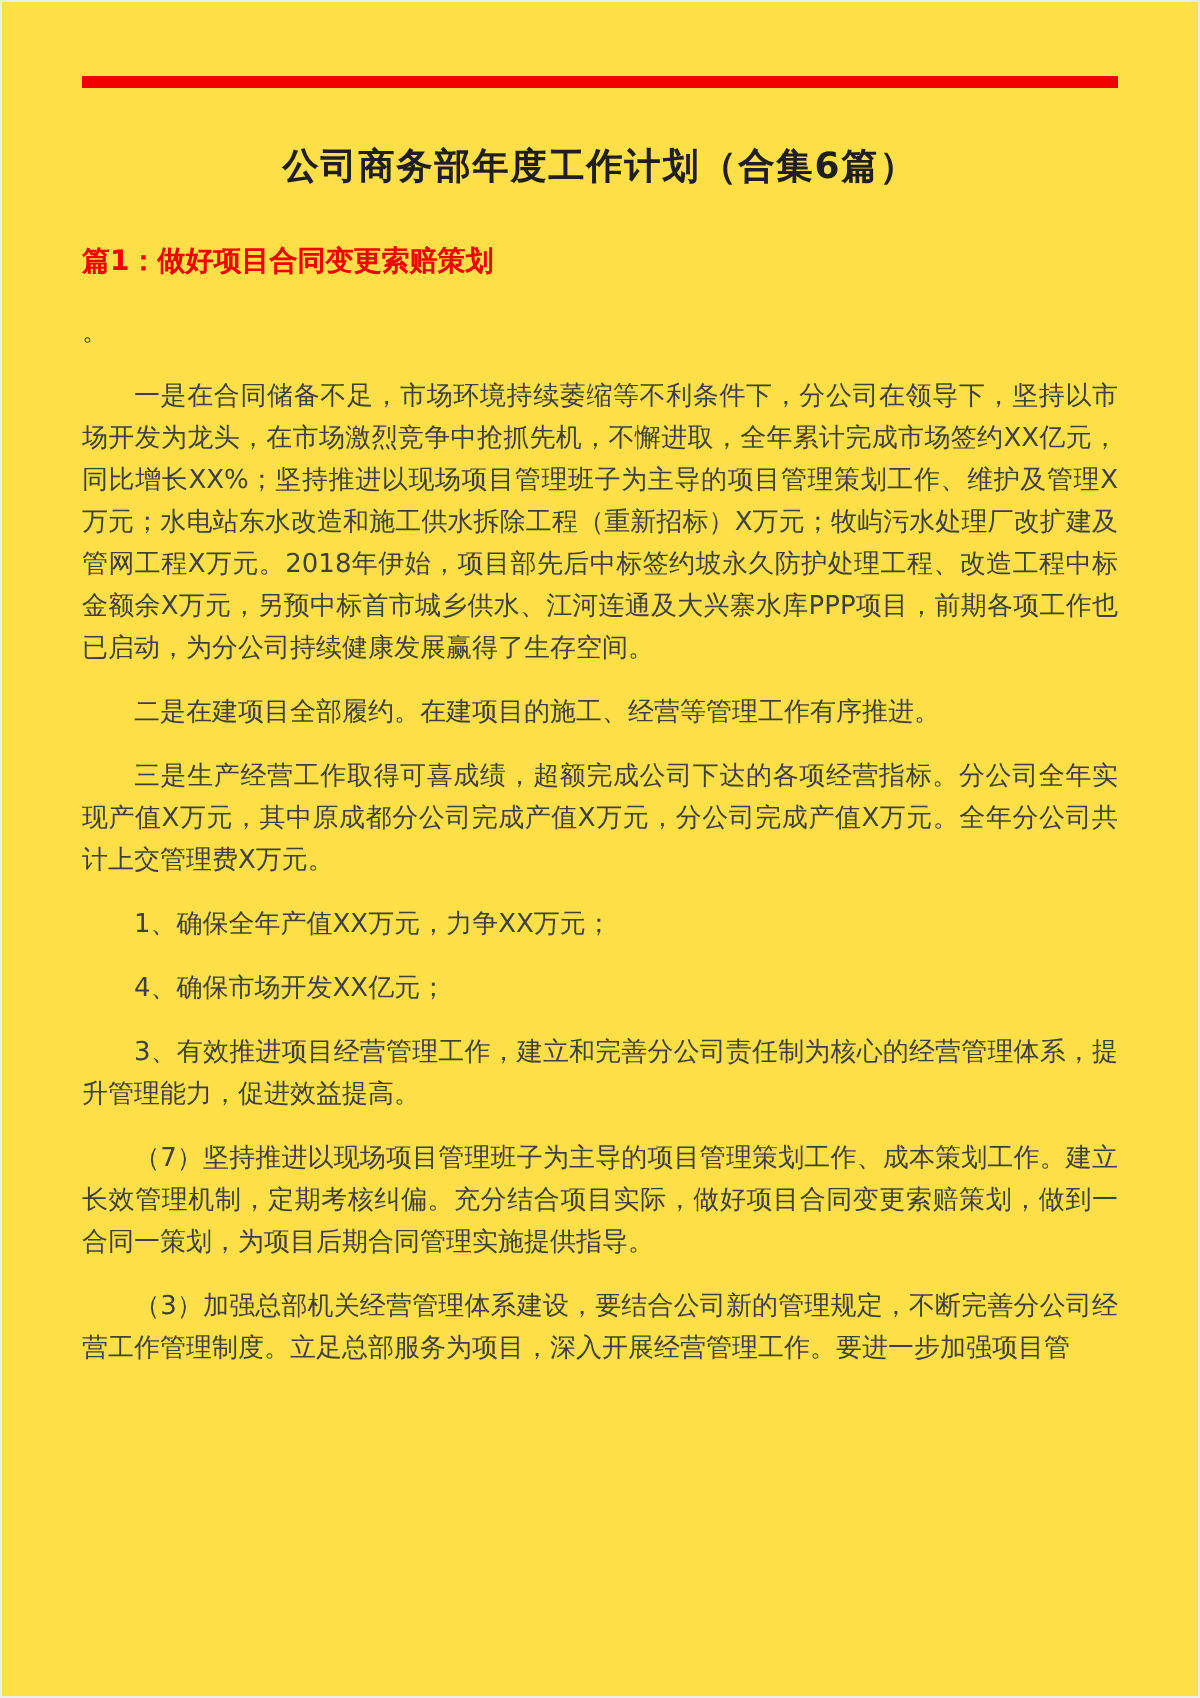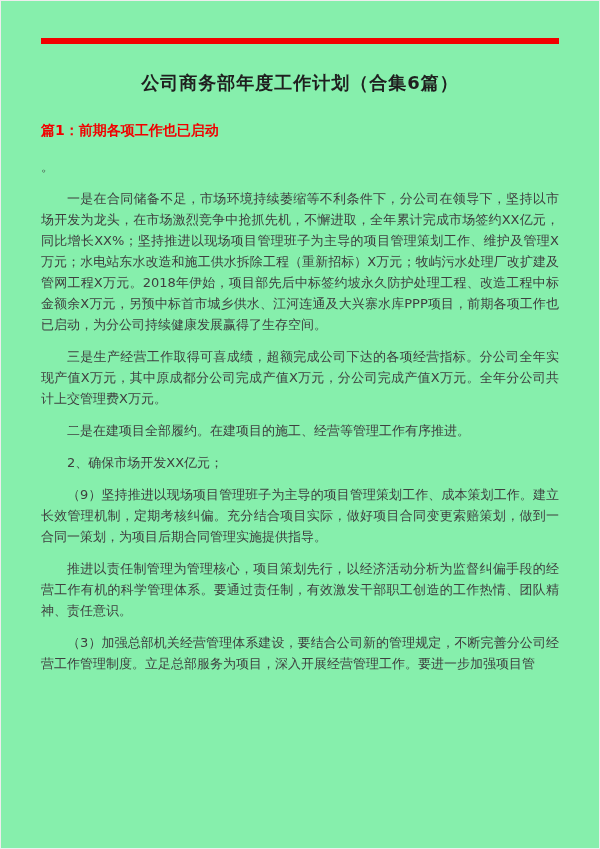--- a/index.html
+++ b/index.html
@@ -4,21 +4,21 @@
 <style>
   * { margin: 0; padding: 0; box-sizing: border-box; }
   html, body { width: 600px; height: 849px; }
   body {
     background: #ffffff;
     font-family: "DejaVu Sans", "Liberation Sans", sans-serif;
   }
   .page {
     width: 600px;
     height: 849px;
-    background: #86efac;
+    background: #fde047;
     border: 1px solid #ededed;
     padding: 37px 40px 0 40px;
     overflow: hidden;
   }
   .red-bar {
     height: 6px;
     width: 100%;
     background: #f20000;
     margin-bottom: 27px;
   }
@@ -46,24 +46,25 @@
     word-break: break-all;
   }
   .para.indent { text-indent: 2em; }
 </style>
 </head>
 <body>
 
 <div class="page">
   <div class="red-bar" style="background: rgb(242, 0, 0);"></div>
   <h1 class="doc-title">公司商务部年度工作计划（合集6篇）</h1>
-  <h2 class="section-heading" style="color: rgb(242, 0, 0);">篇1：前期各项工作也已启动</h2>
+  <h2 class="section-heading" style="color: rgb(242, 0, 0);">篇1：做好项目合同变更索赔策划</h2>
   <div class="doc-body">
       <p class="para">。</p>
       <p class="para indent">一是在合同储备不足，市场环境持续萎缩等不利条件下，分公司在领导下，坚持以市场开发为龙头，在市场激烈竞争中抢抓先机，不懈进取，全年累计完成市场签约XX亿元，同比增长XX%；坚持推进以现场项目管理班子为主导的项目管理策划工作、维护及管理X万元；水电站东水改造和施工供水拆除工程（重新招标）X万元；牧屿污水处理厂改扩建及管网工程X万元。2018年伊始，项目部先后中标签约坡永久防护处理工程、改造工程中标金额余X万元，另预中标首市城乡供水、江河连通及大兴寨水库PPP项目，前期各项工作也已启动，为分公司持续健康发展赢得了生存空间。</p>
+      <p class="para indent">二是在建项目全部履约。在建项目的施工、经营等管理工作有序推进。</p>
       <p class="para indent">三是生产经营工作取得可喜成绩，超额完成公司下达的各项经营指标。分公司全年实现产值X万元，其中原成都分公司完成产值X万元，分公司完成产值X万元。全年分公司共计上交管理费X万元。</p>
-      <p class="para indent">二是在建项目全部履约。在建项目的施工、经营等管理工作有序推进。</p>
-      <p class="para indent">2、确保市场开发XX亿元；</p>
-      <p class="para indent">（9）坚持推进以现场项目管理班子为主导的项目管理策划工作、成本策划工作。建立长效管理机制，定期考核纠偏。充分结合项目实际，做好项目合同变更索赔策划，做到一合同一策划，为项目后期合同管理实施提供指导。</p>
-      <p class="para indent">推进以责任制管理为管理核心，项目策划先行，以经济活动分析为监督纠偏手段的经营工作有机的科学管理体系。要通过责任制，有效激发干部职工创造的工作热情、团队精神、责任意识。</p>
+      <p class="para indent">1、确保全年产值XX万元，力争XX万元；</p>
+      <p class="para indent">4、确保市场开发XX亿元；</p>
+      <p class="para indent">3、有效推进项目经营管理工作，建立和完善分公司责任制为核心的经营管理体系，提升管理能力，促进效益提高。</p>
+      <p class="para indent">（7）坚持推进以现场项目管理班子为主导的项目管理策划工作、成本策划工作。建立长效管理机制，定期考核纠偏。充分结合项目实际，做好项目合同变更索赔策划，做到一合同一策划，为项目后期合同管理实施提供指导。</p>
       <p class="para indent">（3）加强总部机关经营管理体系建设，要结合公司新的管理规定，不断完善分公司经营工作管理制度。立足总部服务为项目，深入开展经营管理工作。要进一步加强项目管</p>
     </div>
 </div>
 
 </body></html>

